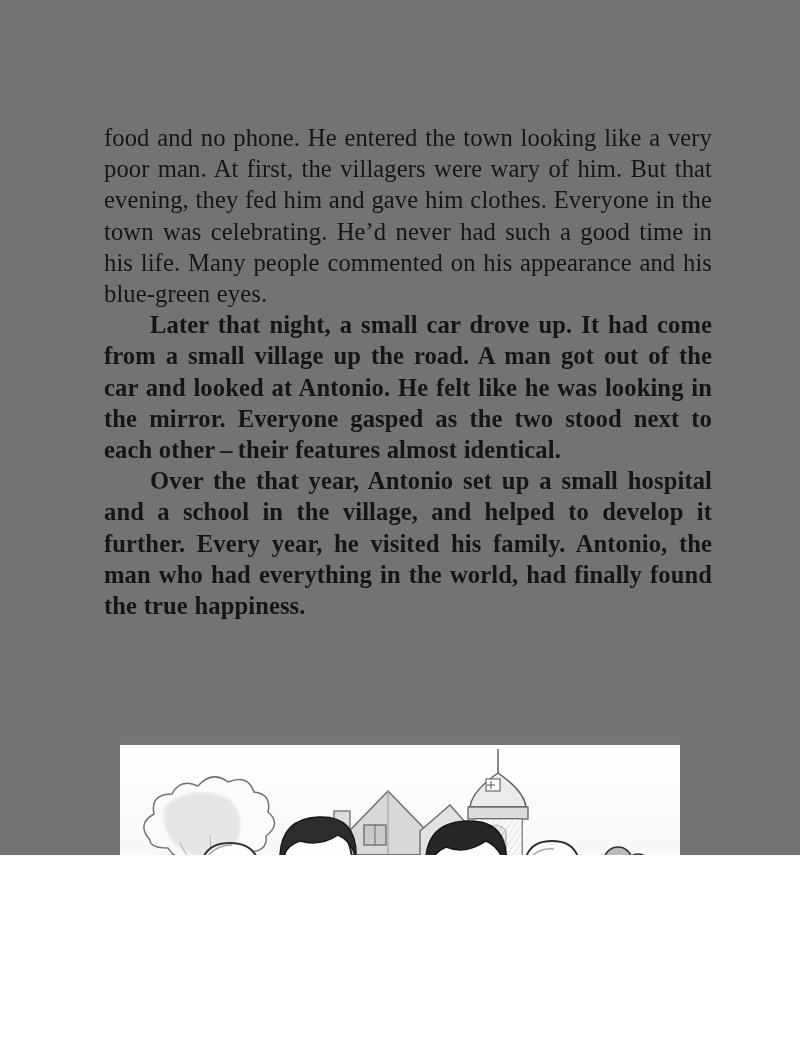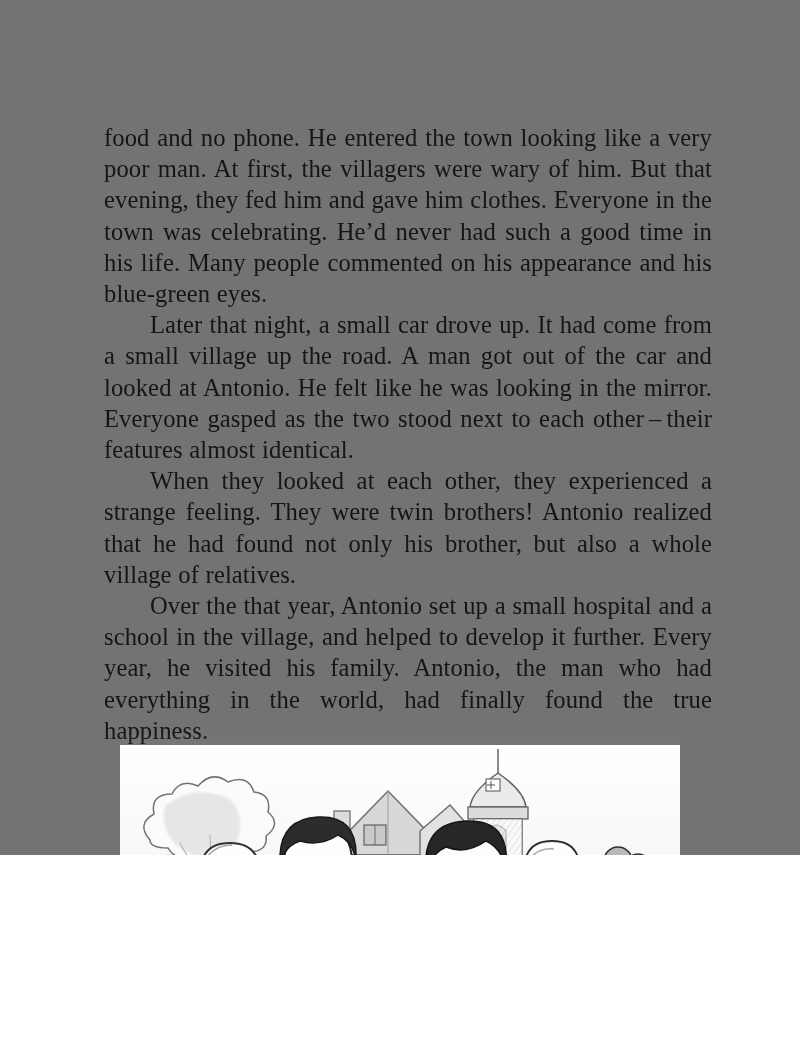--- a/index.html
+++ b/index.html
@@ -41,20 +41,21 @@
     text-justify: inter-word;
     letter-spacing: 0.1px;
     word-spacing: 0.4px;
     color: #151515;
   }
   .para.indent {
     text-indent: 46px;
   }
   .para + .para {
     margin-top: 0px;
+    font-weight: bold;
   }
 
   
   #page-number {
     position: absolute;
     left: 690px;
     top: 925px;
     font-size: 29px;
     line-height: 30px;
     color: #1a1a1a;
@@ -88,21 +89,20 @@
   }
 </style>
 </head>
 <body>
 
 <div id="page">
 
   <div id="textblock">
     <p class="para">food and no phone. He entered the town looking like a very poor man. At first, the villagers were wary of him. But that evening, they fed him and gave him clothes. Everyone in the town was celebrating. He’d never had such a good time in his life. Many people commented on his appearance and his blue-green eyes.</p>
     <p class="para indent">Later that night, a small car drove up. It had come from a small village up the road. A man got out of the car and looked at Antonio. He felt like he was looking in the mirror. Everyone gasped as the two stood next to each other – their features almost identical.</p>
-    <p class="para indent">When they looked at each other, they experienced a strange feeling. They were twin brothers! Antonio realized that he had found not only his brother, but also a whole village of relatives.</p>
     <p class="para indent">Over the that year, Antonio set up a small hospital and a school in the village, and helped to develop it further. Every year, he visited his family. Antonio, the man who had everything in the world, had finally found the true happiness.</p>
   </div>
 
   <div id="page-number">11</div>
 
   <div id="illustration">
     <svg viewBox="0 0 560 322" xmlns="http://www.w3.org/2000/svg" aria-hidden="true">
       <defs>
 
         <filter id="grain" x="-10%" y="-10%" width="120%" height="120%">

